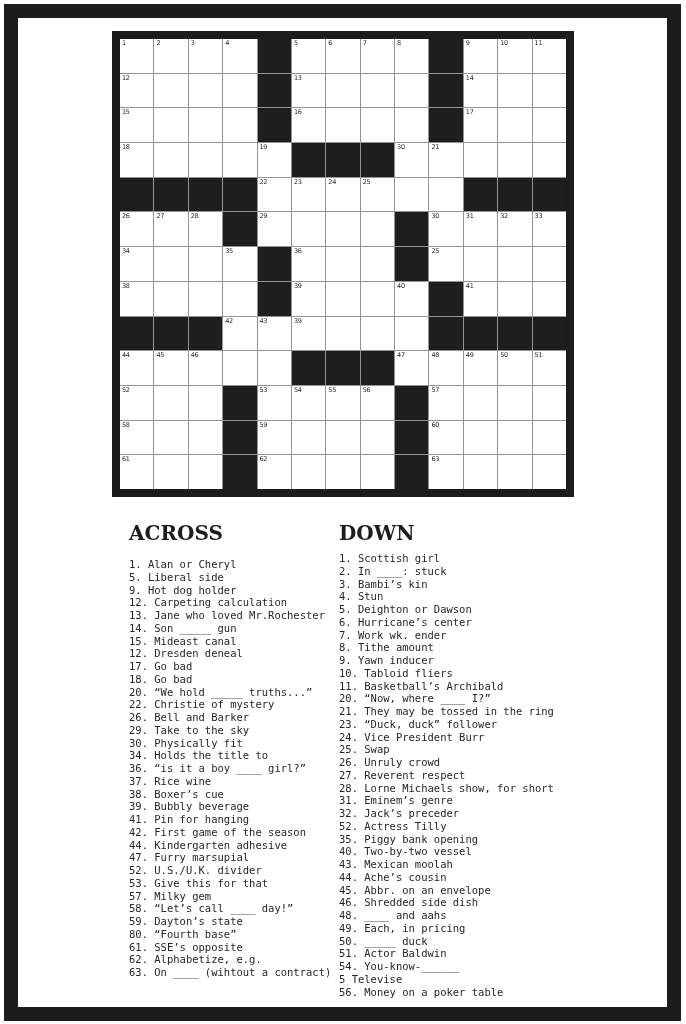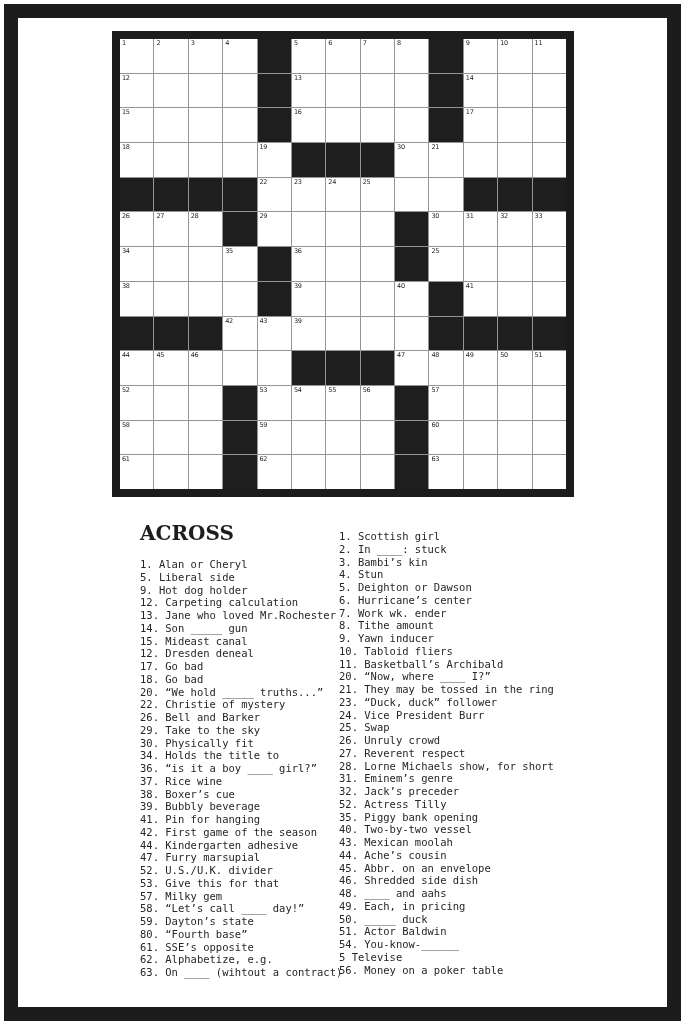--- a/index.html
+++ b/index.html
@@ -37,21 +37,21 @@
   .cell .num {
     position: absolute;
     top: 1px; left: 2px;
     font-family: "DejaVu Sans", sans-serif;
     font-size: 6.5px;
     line-height: 7px;
     color: #1f1f1f;
     letter-spacing: -0.3px;
   }
   .clue-col { position: absolute; top: 522px; }
-  .clue-col.across { left: 140px; }
+  .clue-col.across { left: 129px; }
   .clue-col.down  { left: 339px; }
   .clue-col h2 {
     margin: 0;
     font-family: "DejaVu Serif", serif;
     font-weight: bold;
     font-size: 20px;
     line-height: 22px;
     color: #1d1d1d;
     letter-spacing: 0px;
   }
@@ -405,20 +405,21 @@
       <div class="clue">58. “Let’s call ____ day!”</div>
       <div class="clue">59. Dayton’s state</div>
       <div class="clue">80. “Fourth base”</div>
       <div class="clue">61. SSE’s opposite</div>
       <div class="clue">62. Alphabetize, e.g.</div>
       <div class="clue">63. On ____ (wihtout a contract)</div>
     </div>
 </div>
 
 <div class="clue-col down">
+  <h2>DOWN</h2>
   <div class="clue-list down-list">
       <div class="clue">1. Scottish girl</div>
       <div class="clue">2. In ____: stuck</div>
       <div class="clue">3. Bambi’s kin</div>
       <div class="clue">4. Stun</div>
       <div class="clue">5. Deighton or Dawson</div>
       <div class="clue">6. Hurricane’s center</div>
       <div class="clue">7. Work wk. ender</div>
       <div class="clue">8. Tithe amount</div>
       <div class="clue">9. Yawn inducer</div>

